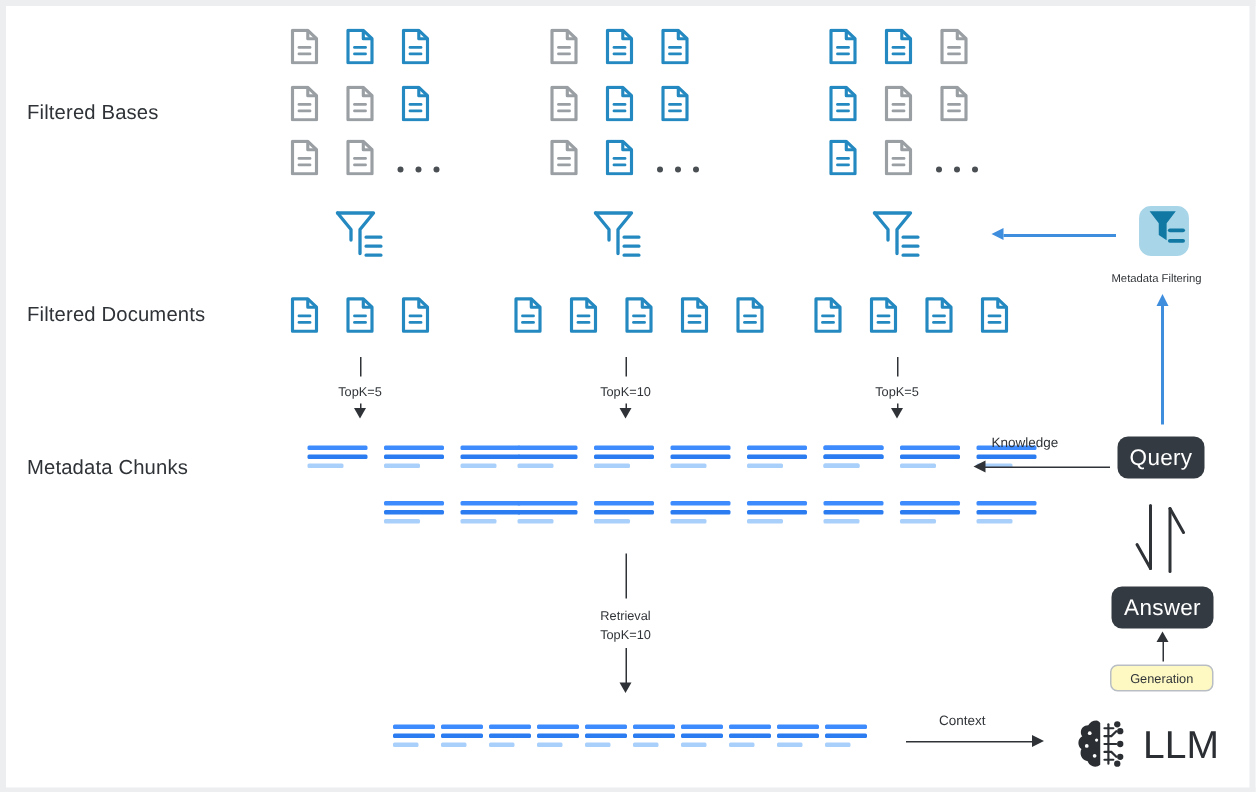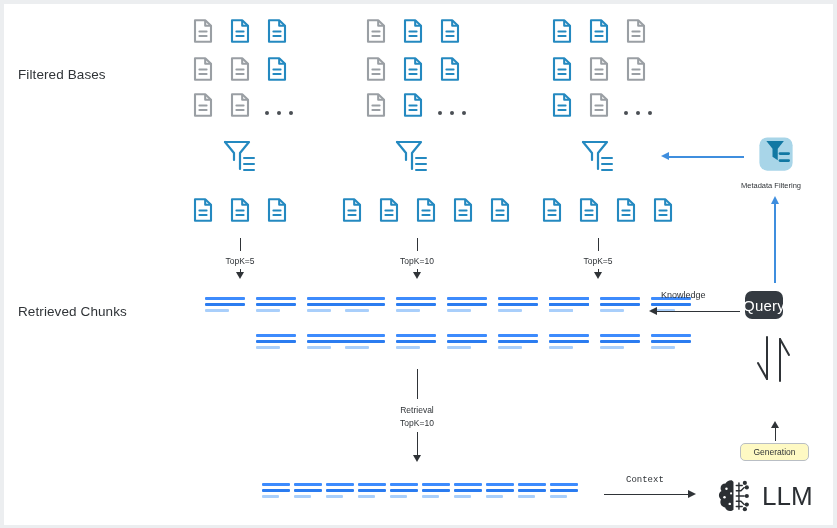--- a/index.html
+++ b/index.html
@@ -93,21 +93,22 @@
 <body>
 
 <div id="stage">
 
   <div class="edge left"></div>
   <div class="edge right"></div>
   <div class="edge top"></div>
   <div class="edge bottom"></div>
 
   <div class="row-label" id="lbl-kb">Filtered Bases</div>
-  <div class="row-label" id="lbl-rc">Retrieved Chunks</div>
+  <div class="row-label" id="lbl-fd">Filtered Documents</div>
+  <div class="row-label" id="lbl-rc">Metadata Chunks</div>
 
   <div id="kb-layer">
       <div class="doc" style="left: 193px; top: 19px;">
         <svg viewBox="0 0 20 24">
           <path d="M2 1.2h10.2L18 6.8V22.8H2z" fill="none" stroke="#9a9fa4" stroke-width="2.1" stroke-linejoin="round"></path>
           <path d="M12.2 1.2V6.8H18" fill="none" stroke="#9a9fa4" stroke-width="2.1" stroke-linejoin="round"></path>
           <rect x="5.4" y="11.6" width="9.2" height="1.9" rx=".9" fill="#9a9fa4"></rect>
           <rect x="5.4" y="16" width="9.2" height="1.9" rx=".9" fill="#9a9fa4"></rect>
         </svg>
       </div>
@@ -611,43 +612,46 @@
   <div class="vline" style="left:417px;top:369px;height:30px;"></div>
   <div class="tiny" style="left:377px;top:405px;width:80px;">Retrieval</div>
   <div class="tiny" style="left:377px;top:418px;width:80px;">TopK=10</div>
   <div class="vline" style="left:417px;top:432px;height:25px;"></div>
   <div class="arrow-down" style="left:413px;top:455px;"></div>
 
   <div class="hline" style="left:655px;top:311px;width:85px;"></div>
   <div class="arrow-left" style="left:649px;top:307px;"></div>
   <div class="small" style="left:661px;top:290px;">Knowledge</div>
 
-  <div class="pill" style="left:745px;top:291px;width:38px;height:28px;">
+  <div class="pill" style="left:745px;top:291px;width:58px;height:28px;">
     <span>Query</span>
   </div>
 
   <svg style="position:absolute;left:752px;top:335px;" width="46" height="48">
     <g stroke="#2f3337" stroke-width="2" fill="none" stroke-linecap="round">
       <line x1="15" y1="2" x2="15" y2="44"></line>
       <line x1="15" y1="44" x2="6" y2="28"></line>
       <line x1="28" y1="46" x2="28" y2="4"></line>
       <line x1="28" y1="4" x2="37" y2="20"></line>
     </g>
   </svg>
 
+  <div class="pill" style="left:741px;top:391px;width:68px;height:28px;">
+    <span>Answer</span>
+  </div>
 
   <div class="vline" style="left:775px;top:425px;height:16px;"></div>
   <div class="arrow-up" style="left:771px;top:421px;"></div>
   <div class="outline-pill" style="left:740px;top:443px;width:67px;height:16px;">
     <span>Generation</span>
   </div>
 
   <div class="hline" style="left:604px;top:494px;width:86px;"></div>
   <div class="arrow-right" style="left:688px;top:490px;"></div>
-  <div class="small" style="left:626px;top:475px;font-family:Liberation Mono, monospace;">Context</div>
+  <div class="small" style="left:626px;top:475px;">Context</div>
 
   <div class="llm-wrap" style="left:714px;top:475px;">
     <svg class="brain" viewBox="0 0 64 64">
       <g fill="#2b2f33">
         <path d="M26 8c-4 0-7 2-8.5 5C13 13 10 16 10 20c0 1.6.5 3 1.4 4.2C9 25.6 7.5 28 7.5 31c0 2.6 1.2 4.8 3.1 6.2-.6 1.2-.9 2.5-.9 3.9 0 4.3 3.2 7.8 7.3 8.3.9 3.3 3.9 5.6 7.5 5.6 2 0 3.8-.7 5.2-1.9V10.6C28.5 9 27.3 8 26 8z"></path>
         <circle cx="19" cy="21" r="1.9" fill="#ffffff"></circle>
         <circle cx="16" cy="34" r="1.9" fill="#ffffff"></circle>
         <circle cx="24" cy="44" r="1.9" fill="#ffffff"></circle>
         <circle cx="26" cy="28" r="1.6" fill="#ffffff"></circle>
       </g>

